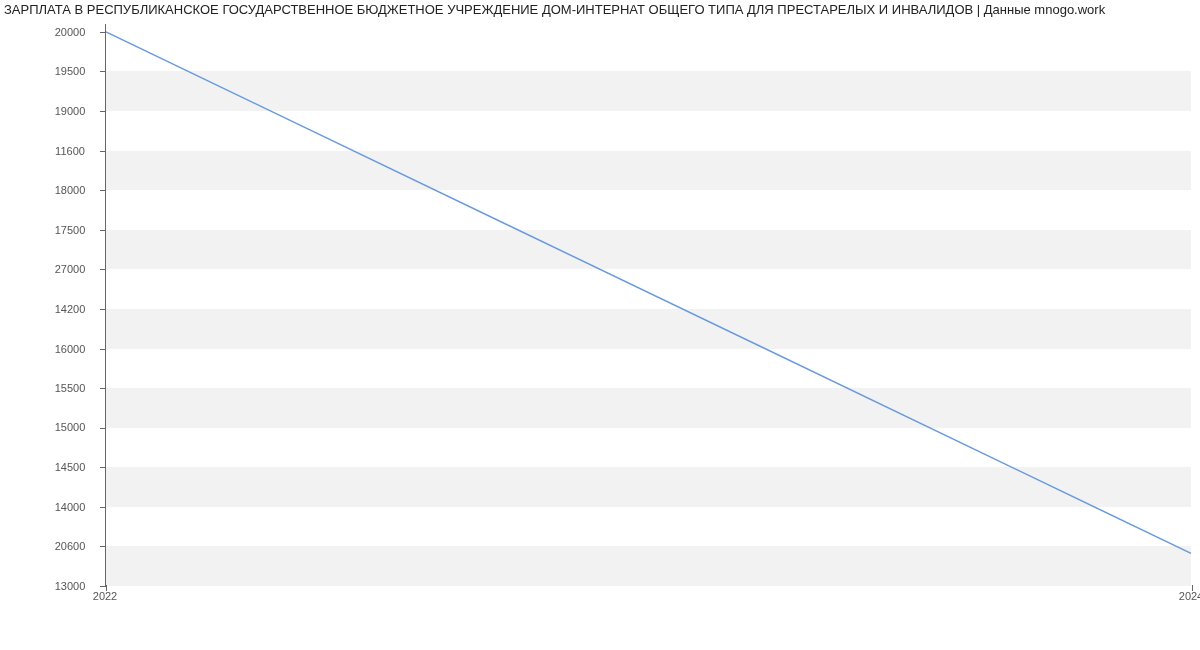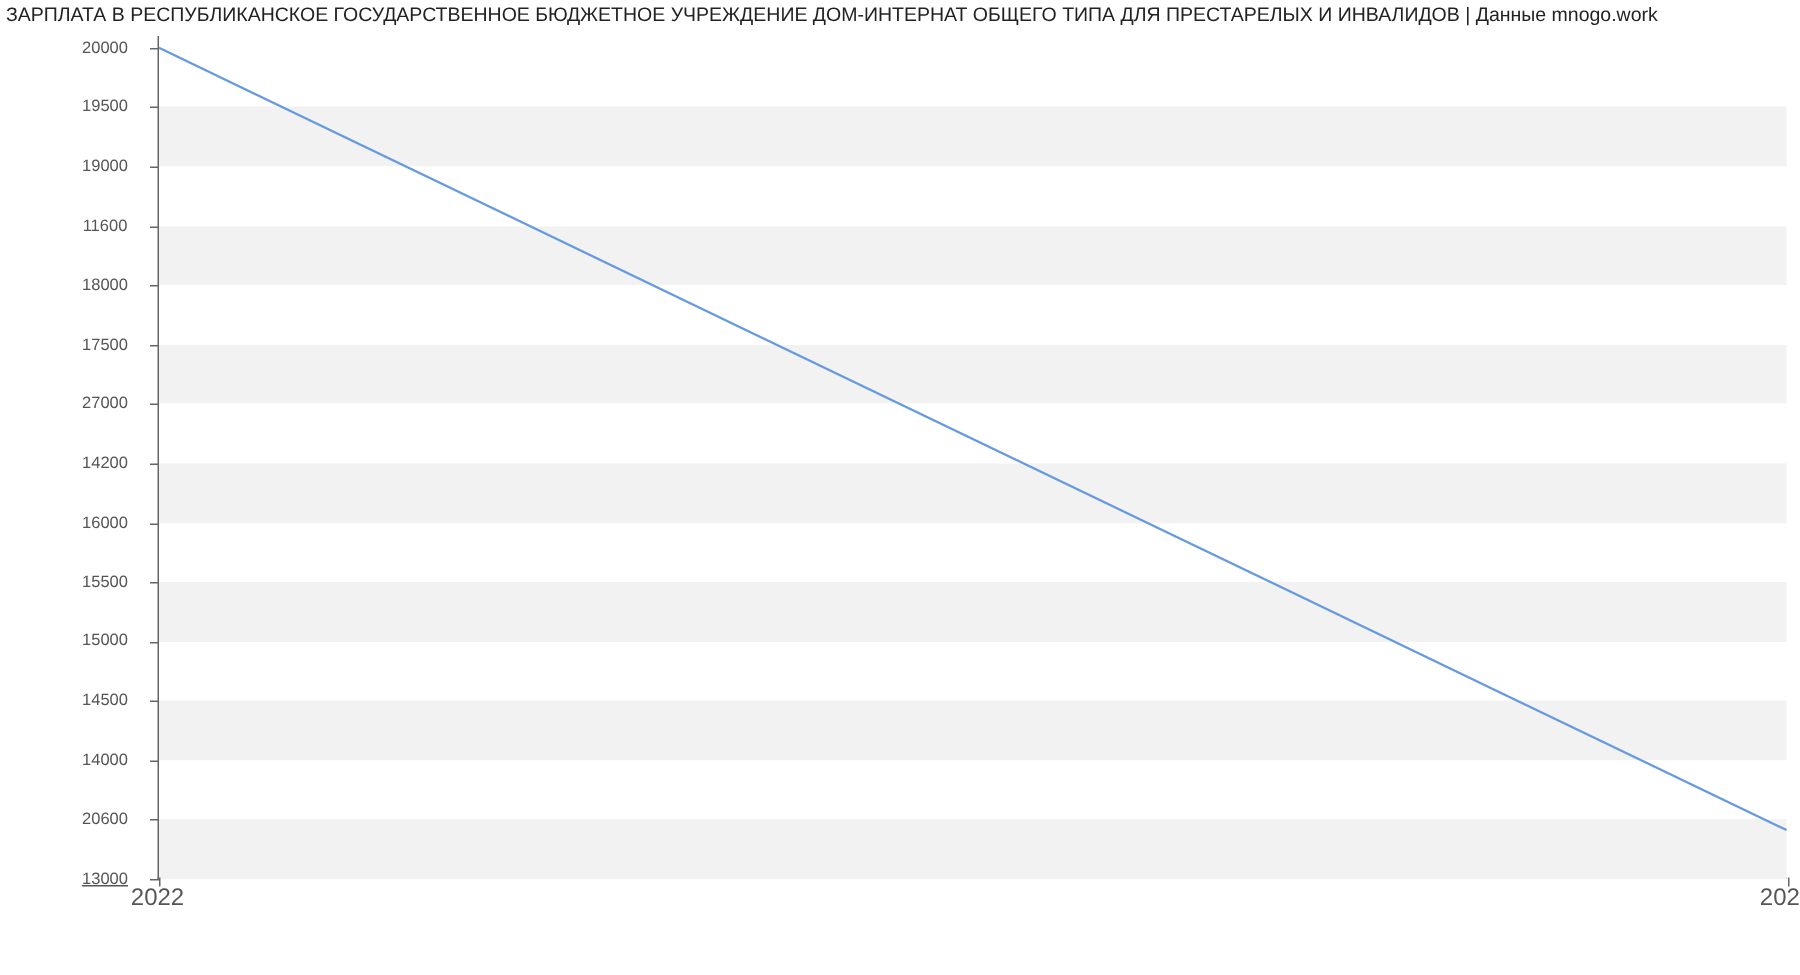--- a/index.html
+++ b/index.html
@@ -63,21 +63,21 @@
     right: 1100px;
     width: 60px;
     text-align: center;
     font-size: 11px;
     color: #555;
     transform: translateY(-50%);
   }
   .xlabel {
     position: absolute;
     top: 590px;
-    font-size: 16px;
+    font-size: 11px;
     color: #555;
     transform: translateX(-50%);
   }
   svg.line {
     position: absolute;
     left: 0;
     top: 0;
     width: 100%;
     height: 100%;
     overflow: visible;
@@ -121,21 +121,21 @@
       <div class="tick-y" style="top: 166.225px;"></div>
       <div class="tick-y" style="top: 126.648px;"></div>
       <div class="tick-y" style="top: 87.0704px;"></div>
       <div class="tick-y" style="top: 47.493px;"></div>
       <div class="tick-y" style="top: 7.91549px;"></div>
       <div class="tick-x" style="left: 0px;"></div>
       <div class="tick-x" style="left: 1086px;"></div>
     </div>
 
   <div id="ylabels">
-      <div class="ylabel" style="top: 586px; text-decoration: underline;">13000</div>
+      <div class="ylabel" style="top: 586px;">13000</div>
       <div class="ylabel" style="top: 546.423px;">20600</div>
       <div class="ylabel" style="top: 506.845px;">14000</div>
       <div class="ylabel" style="top: 467.268px;">14500</div>
       <div class="ylabel" style="top: 427px;">15000</div>
       <div class="ylabel" style="top: 388.113px;">15500</div>
       <div class="ylabel" style="top: 348.535px;">16000</div>
       <div class="ylabel" style="top: 308.958px;">14200</div>
       <div class="ylabel" style="top: 269.38px;">27000</div>
       <div class="ylabel" style="top: 229.803px;">17500</div>
       <div class="ylabel" style="top: 190.225px;">18000</div>

